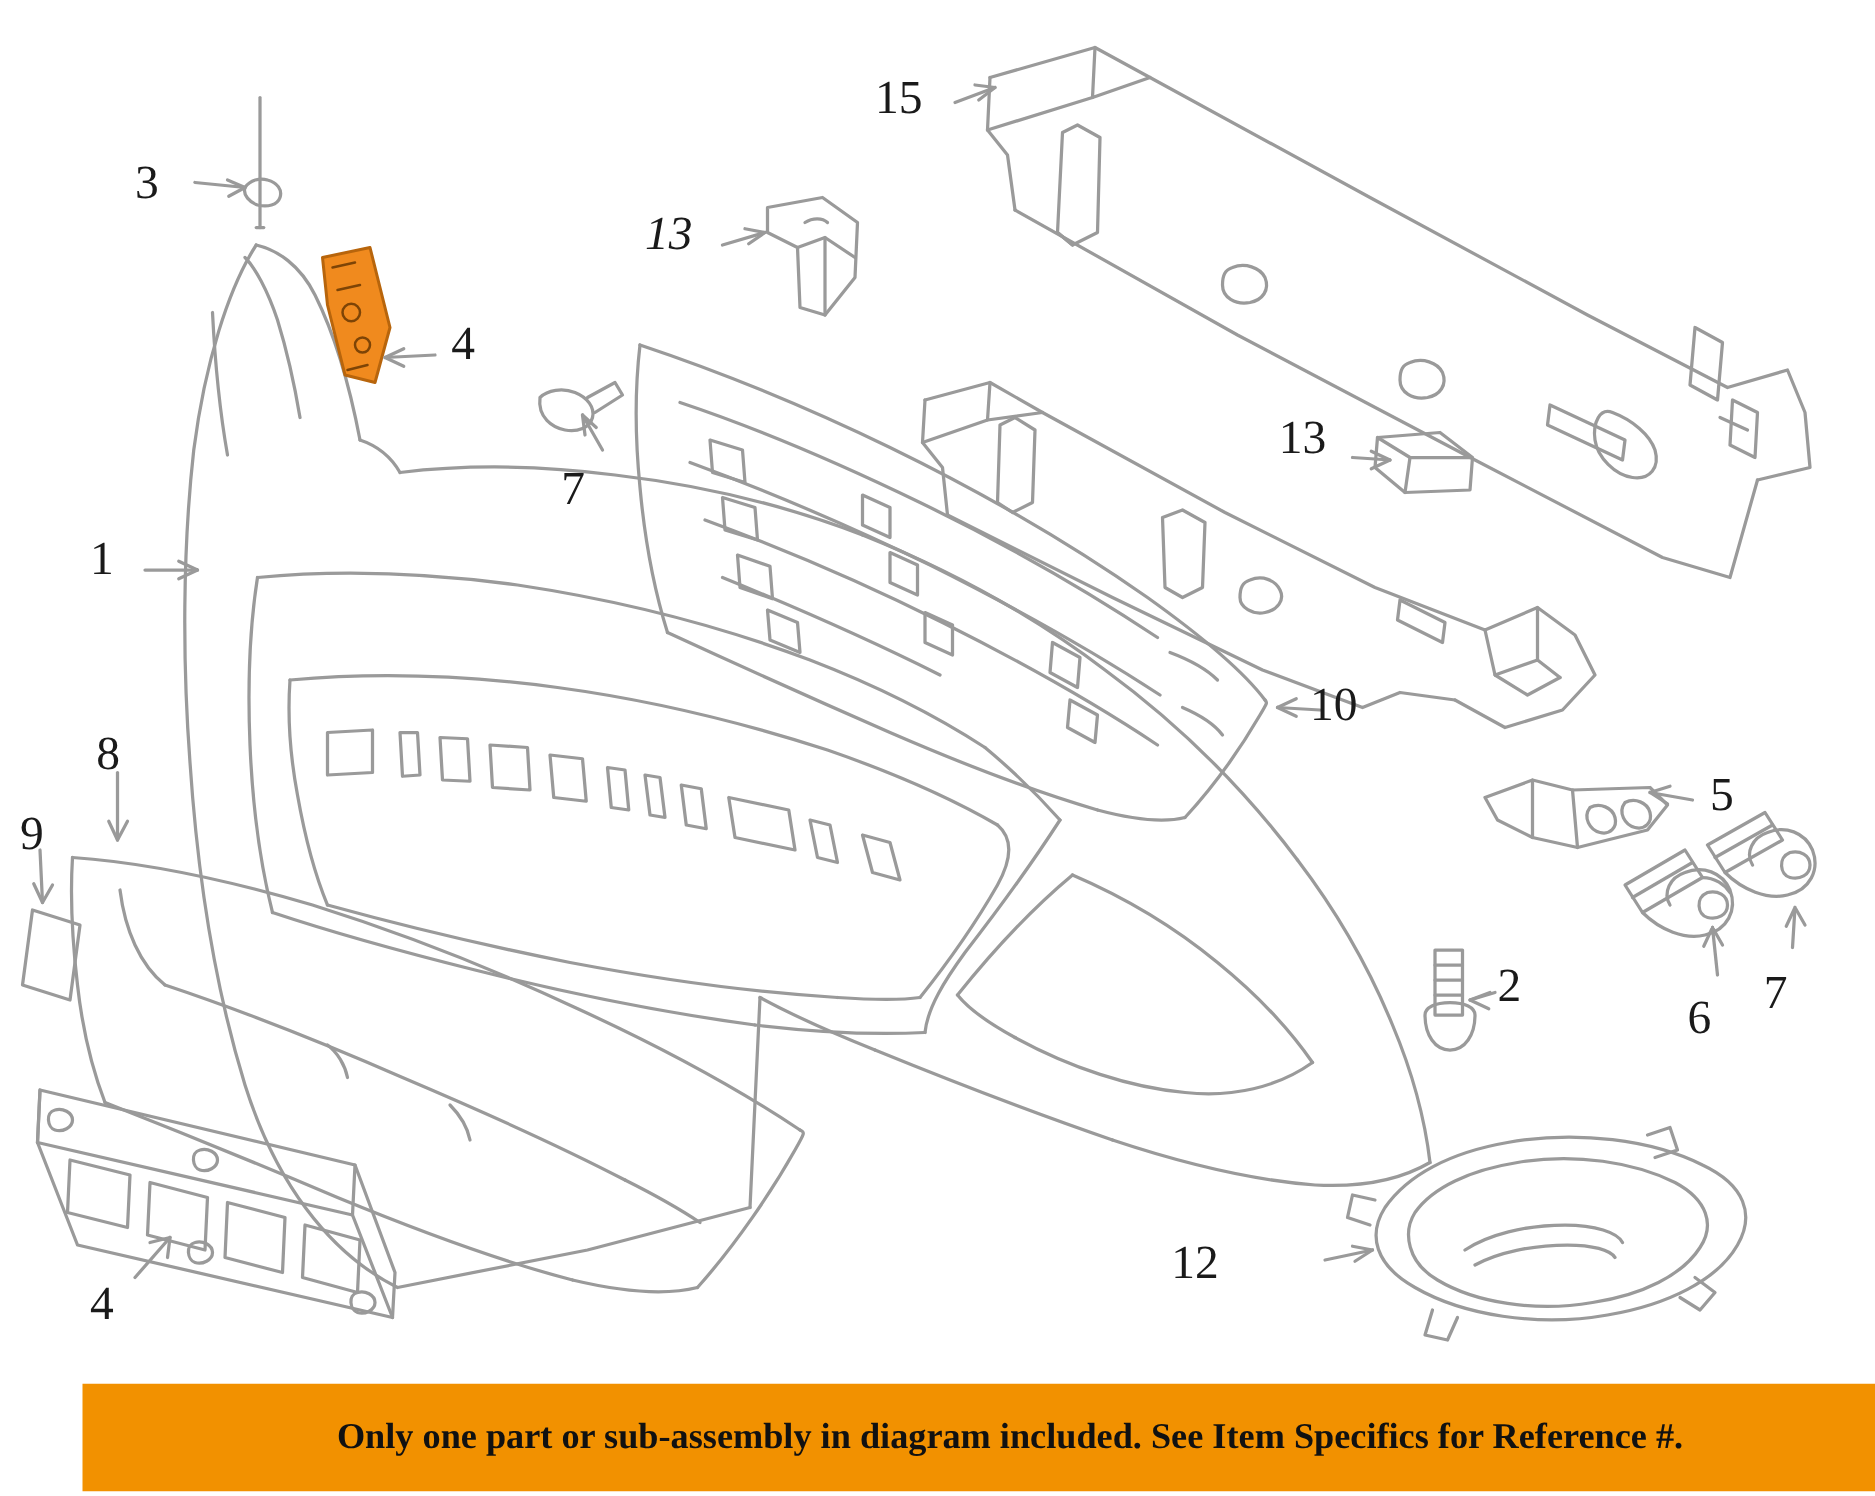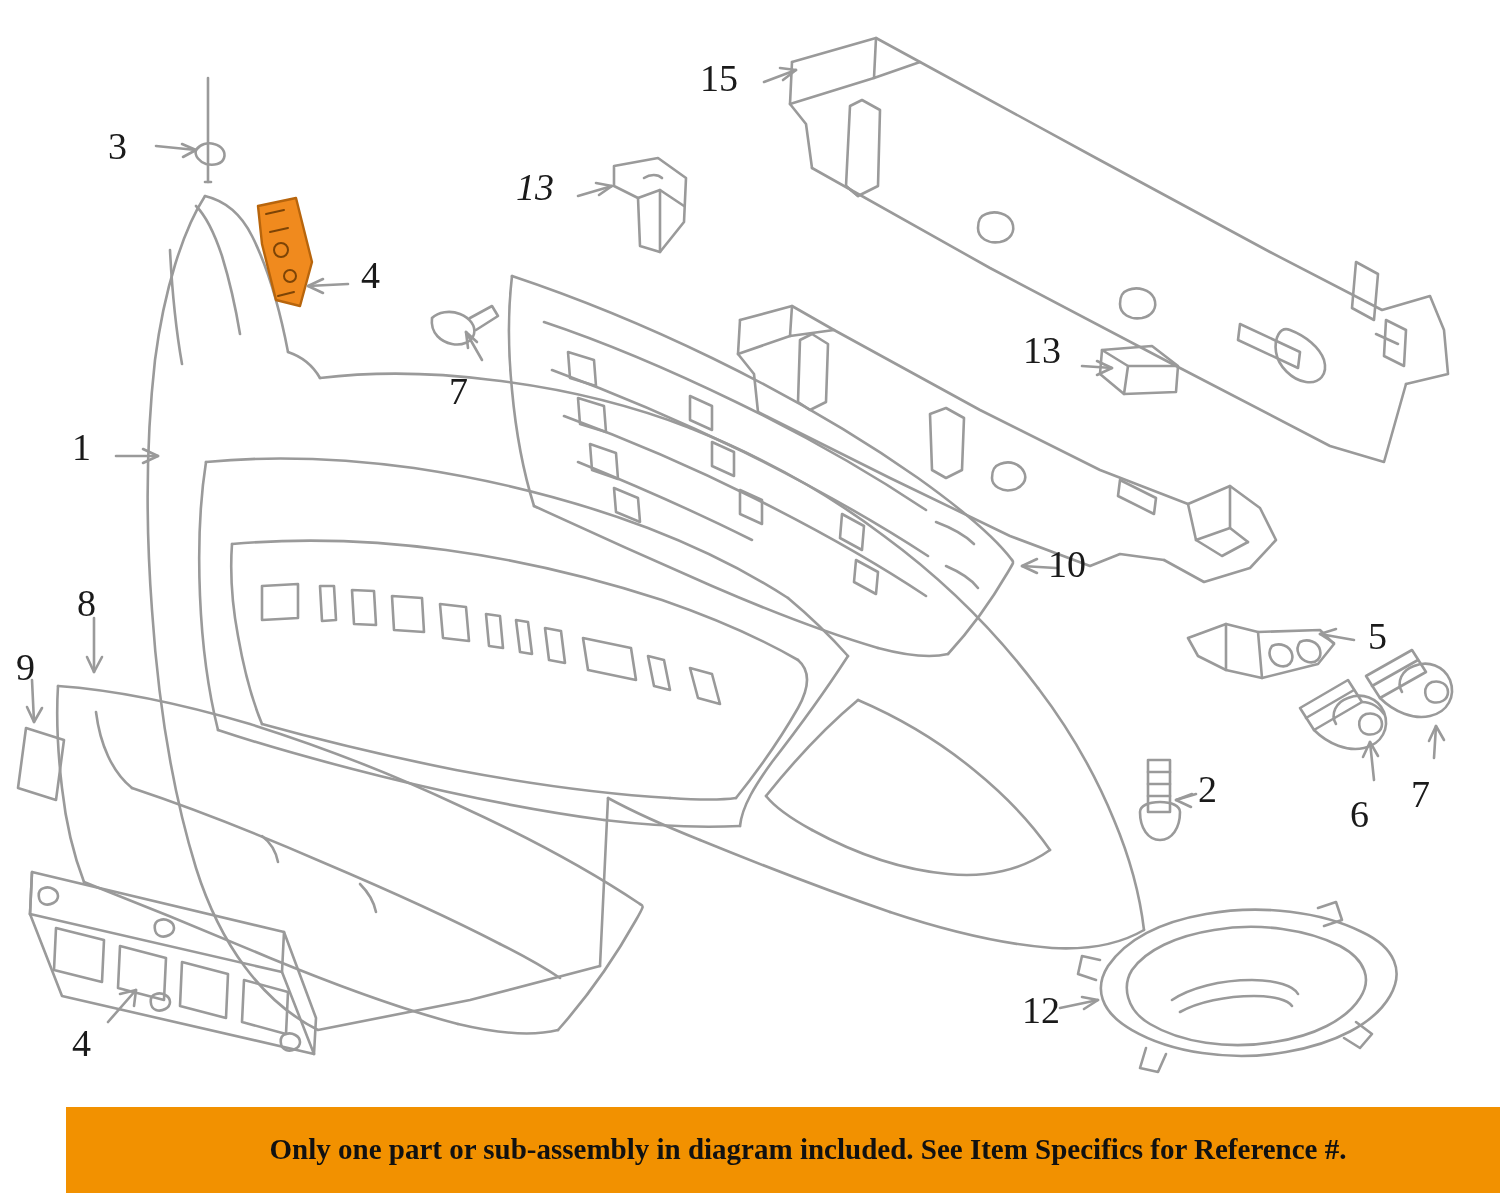--- a/index.html
+++ b/index.html
@@ -327,21 +327,21 @@
   <div class="callout" style="left:1198px; top:770px;">2</div>
   <div class="callout" style="left:108px; top:127px;">3</div>
   <div class="callout" style="left:361px; top:256px;">4</div>
   <div class="callout" style="left:1368px; top:617px;">5</div>
   <div class="callout" style="left:1350px; top:795px;">6</div>
   <div class="callout" style="left:1411px; top:775px;">7</div>
   <div class="callout" style="left:77px; top:584px;">8</div>
   <div class="callout" style="left:16px; top:648px;">9</div>
   <div class="callout" style="left:1048px; top:545px;">10</div>
   <div class="callout" style="left:449px; top:372px;">7</div>
-  <div class="callout" style="left:1022px; top:991px;">12</div>
+  <div class="callout" style="left:937px; top:991px;">12</div>
   <div class="callout" style="left:516px; top:168px;font-style:italic;">13</div>
   <div class="callout" style="left:1023px; top:331px;">13</div>
   <div class="callout" style="left:700px; top:59px;">15</div>
   <div class="callout" style="left:72px; top:1024px;">4</div>
 
   <div id="disclaimer-banner">
     <div class="line">Only one part or sub-assembly in diagram included. See Item Specifics for Reference #.</div>
   </div>
 
 </div>

